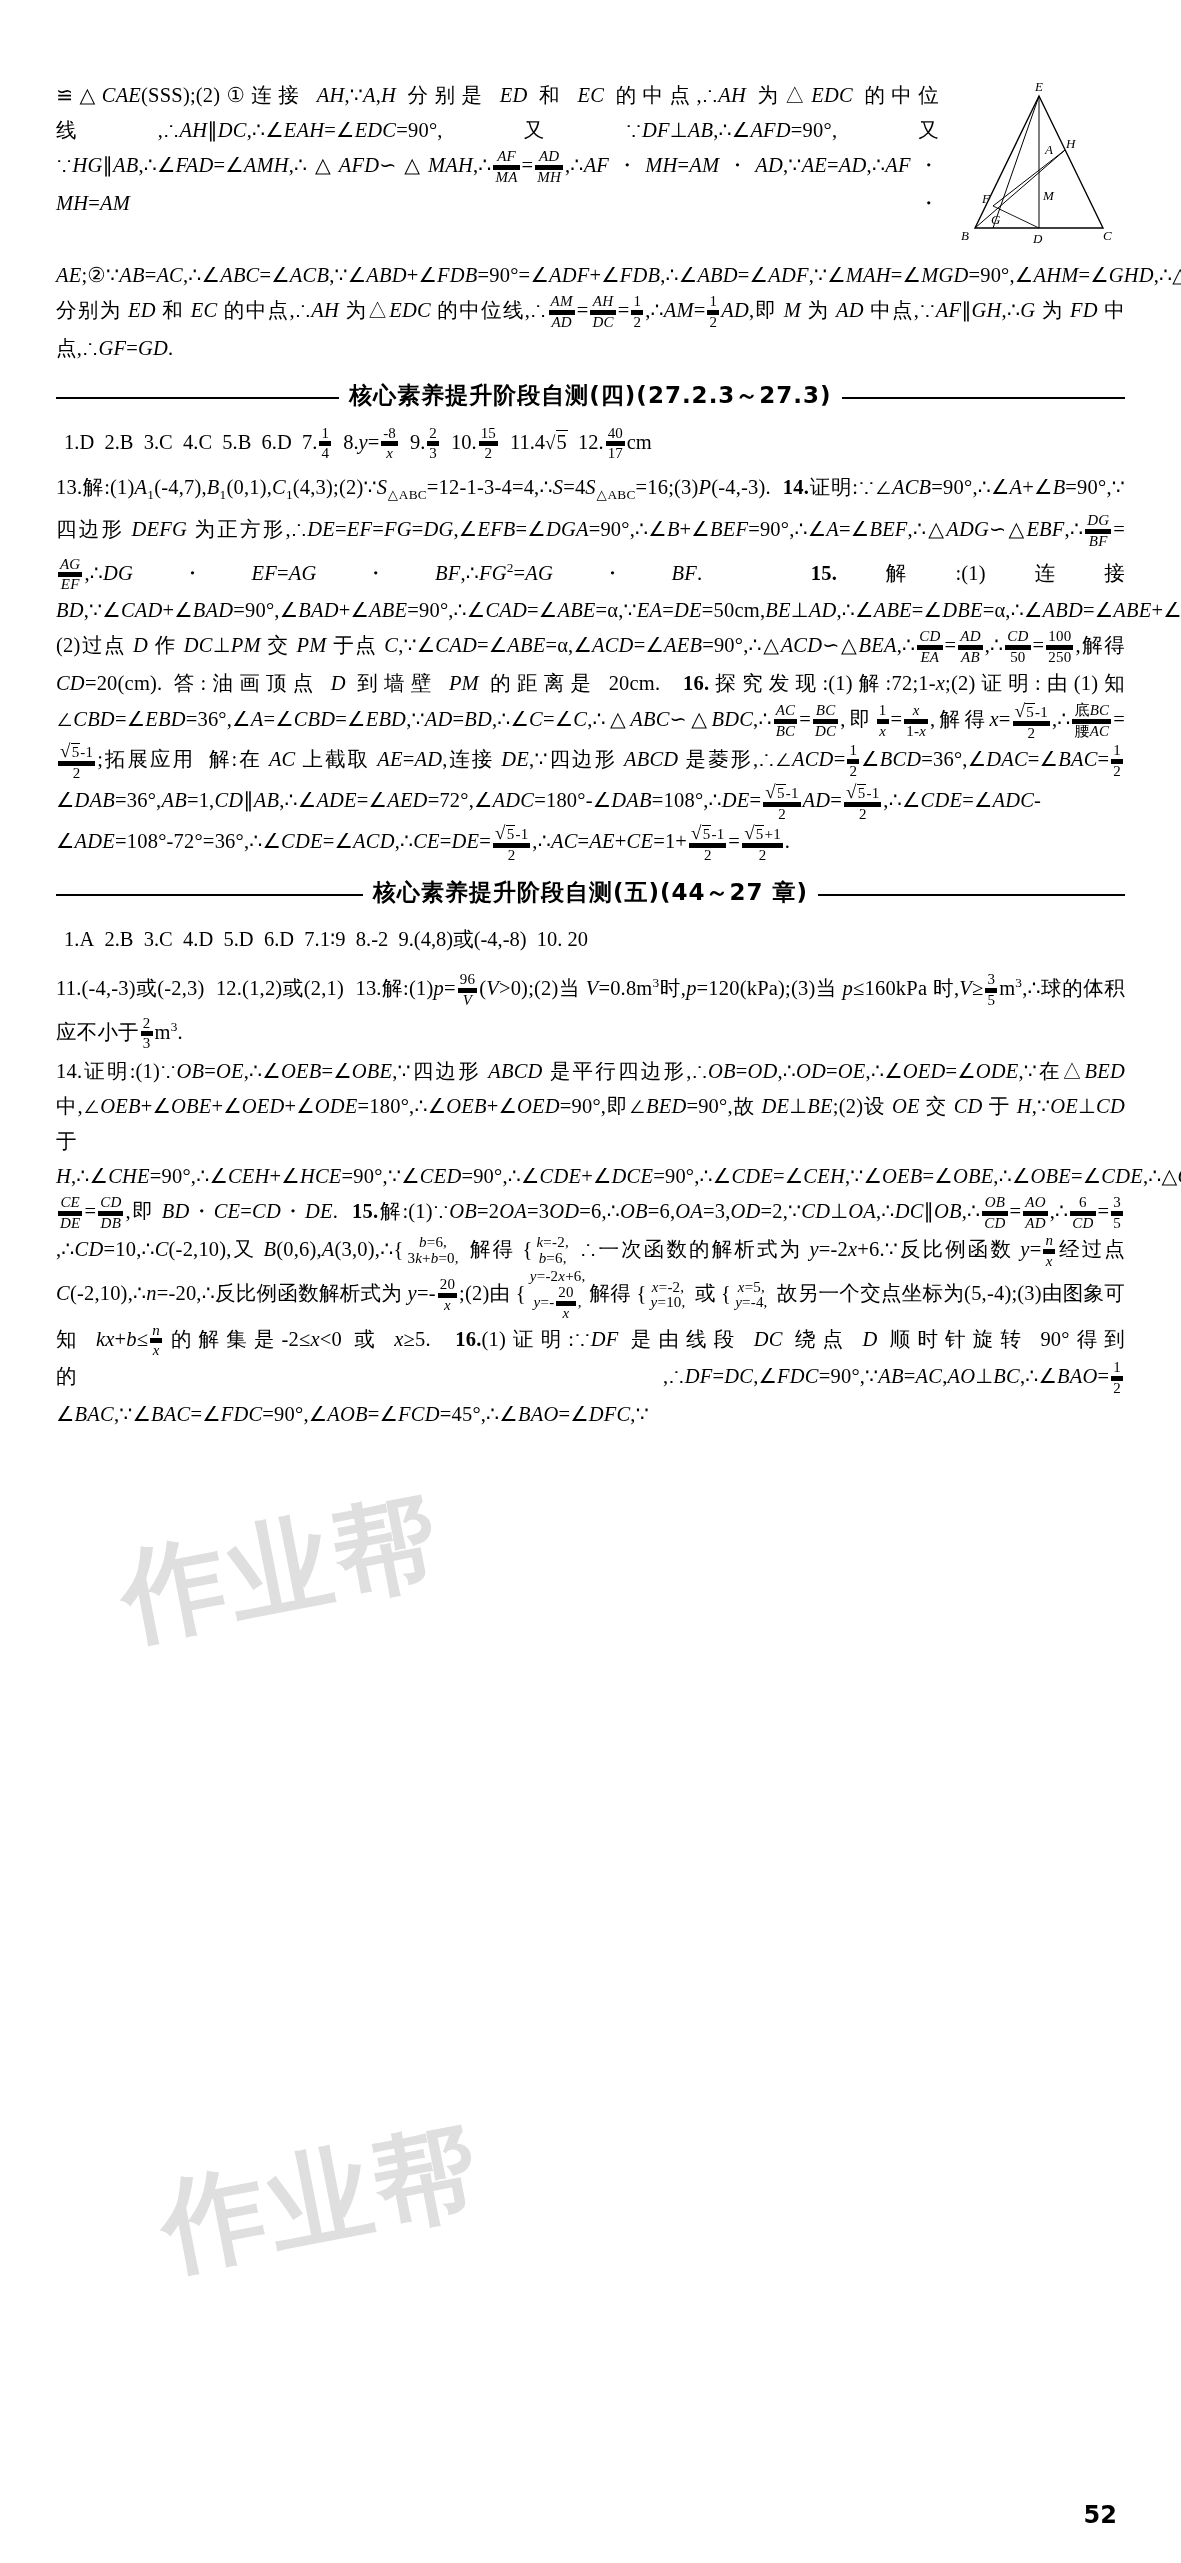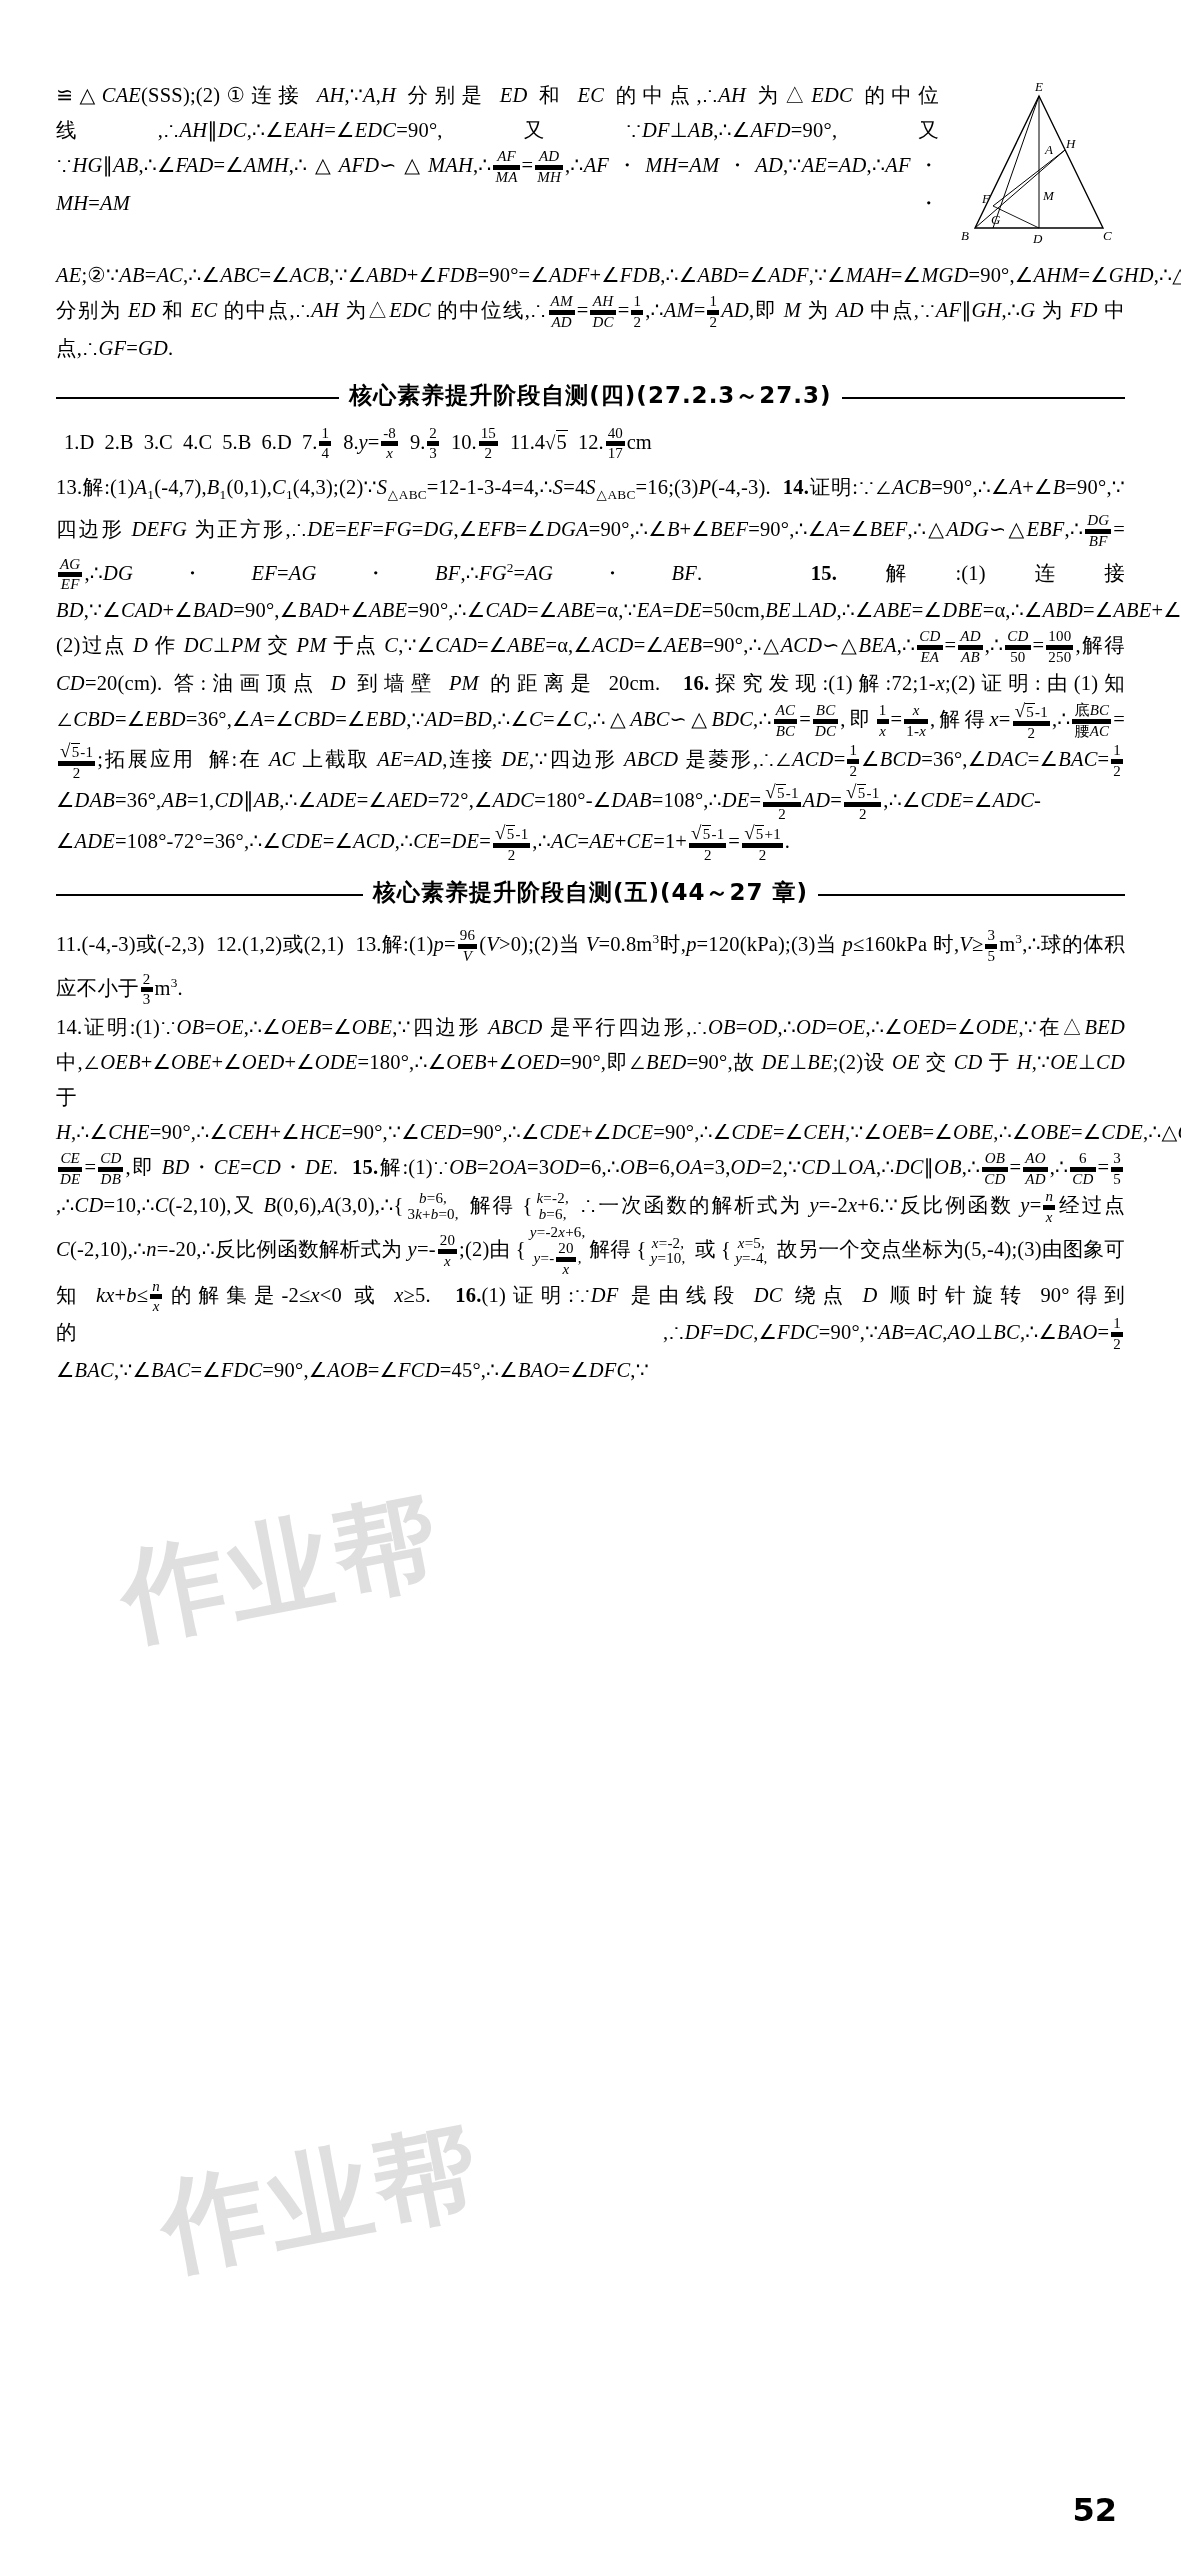--- a/index.html
+++ b/index.html
@@ -73,21 +73,21 @@
     width:172px;
     height:176px;
     margin:0 0 4px 14px;
     position:relative;
   }
   .pagenum{
     position:absolute;
     right:64px;
     bottom:34px;
     font-family:"DejaVu Sans", sans-serif;
-    font-size:32px;
+    font-size:24px;
     font-weight:bold;
   }
   .watermark{
     position:absolute;
     left:0; top:0; width:100%; height:100%;
     pointer-events:none;
     overflow:hidden;
     z-index:5;
   }
   .wm-text{
@@ -144,20 +144,23 @@
 
   <p class="para">
     13.解:(1)<span class="ital">A</span><sub>1</sub>(-4,7),<span class="ital">B</span><sub>1</sub>(0,1),<span class="ital">C</span><sub>1</sub>(4,3);(2)∵<span class="ital">S</span><sub>△ABC</sub>=12-1-3-4=4,∴<span class="ital">S</span>=4<span class="ital">S</span><sub>△ABC</sub>=16;(3)<span class="ital">P</span>(-4,-3). &nbsp;<b>14.</b>证明:∵∠<span class="ital">ACB</span>=90°,∴∠<span class="ital">A</span>+∠<span class="ital">B</span>=90°,∵四边形 <span class="ital">DEFG</span> 为正方形,∴<span class="ital">DE</span>=<span class="ital">EF</span>=<span class="ital">FG</span>=<span class="ital">DG</span>,∠<span class="ital">EFB</span>=∠<span class="ital">DGA</span>=90°,∴∠<span class="ital">B</span>+∠<span class="ital">BEF</span>=90°,∴∠<span class="ital">A</span>=∠<span class="ital">BEF</span>,∴△<span class="ital">ADG</span>∽△<span class="ital">EBF</span>,∴<span class="frac"><span class="num ital">DG</span><span class="den ital">BF</span></span>=<span class="frac"><span class="num ital">AG</span><span class="den ital">EF</span></span>,∴<span class="ital">DG</span>・<span class="ital">EF</span>=<span class="ital">AG</span>・<span class="ital">BF</span>,∴<span class="ital">FG</span><sup>2</sup>=<span class="ital">AG</span>・<span class="ital">BF</span>. &nbsp;<b>15.</b>解:(1)连接 <span class="ital">BD</span>,∵∠<span class="ital">CAD</span>+∠<span class="ital">BAD</span>=90°,∠<span class="ital">BAD</span>+∠<span class="ital">ABE</span>=90°,∴∠<span class="ital">CAD</span>=∠<span class="ital">ABE</span>=α,∵<span class="ital">EA</span>=<span class="ital">DE</span>=50cm,<span class="ital">BE</span>⊥<span class="ital">AD</span>,∴∠<span class="ital">ABE</span>=∠<span class="ital">DBE</span>=α,∴∠<span class="ital">ABD</span>=∠<span class="ital">ABE</span>+∠=2α;(2)过点 <span class="ital">D</span> 作 <span class="ital">DC</span>⊥<span class="ital">PM</span> 交 <span class="ital">PM</span> 于点 <span class="ital">C</span>,∵∠<span class="ital">CAD</span>=∠<span class="ital">ABE</span>=α,∠<span class="ital">ACD</span>=∠<span class="ital">AEB</span>=90°,∴△<span class="ital">ACD</span>∽△<span class="ital">BEA</span>,∴<span class="frac"><span class="num ital">CD</span><span class="den ital">EA</span></span>=<span class="frac"><span class="num ital">AD</span><span class="den ital">AB</span></span>,∴<span class="frac"><span class="num ital">CD</span><span class="den">50</span></span>=<span class="frac"><span class="num">100</span><span class="den">250</span></span>,解得 <span class="ital">CD</span>=20(cm). 答:油画顶点 <span class="ital">D</span> 到墙壁 <span class="ital">PM</span> 的距离是 20cm. &nbsp;<b>16.</b>探究发现:(1)解:72;1-<span class="ital">x</span>;(2)证明:由(1)知∠<span class="ital">CBD</span>=∠<span class="ital">EBD</span>=36°,∠<span class="ital">A</span>=∠<span class="ital">CBD</span>=∠<span class="ital">EBD</span>,∵<span class="ital">AD</span>=<span class="ital">BD</span>,∴∠<span class="ital">C</span>=∠<span class="ital">C</span>,∴△<span class="ital">ABC</span>∽△<span class="ital">BDC</span>,∴<span class="frac"><span class="num ital">AC</span><span class="den ital">BC</span></span>=<span class="frac"><span class="num ital">BC</span><span class="den ital">DC</span></span>,即<span class="frac"><span class="num">1</span><span class="den ital">x</span></span>=<span class="frac"><span class="num ital">x</span><span class="den">1-<span class="ital">x</span></span></span>,解得<span class="ital">x</span>=<span class="frac"><span class="num"><span class="sq"><span class="rad">√</span><span class="body">5</span></span>-1</span><span class="den">2</span></span>,∴<span class="frac"><span class="num">底<span class="ital">BC</span></span><span class="den">腰<span class="ital">AC</span></span></span>=<span class="frac"><span class="num"><span class="sq"><span class="rad">√</span><span class="body">5</span></span>-1</span><span class="den">2</span></span>;拓展应用&nbsp;&nbsp;解:在 <span class="ital">AC</span> 上截取 <span class="ital">AE</span>=<span class="ital">AD</span>,连接 <span class="ital">DE</span>,∵四边形 <span class="ital">ABCD</span> 是菱形,∴∠<span class="ital">ACD</span>=<span class="frac"><span class="num">1</span><span class="den">2</span></span>∠<span class="ital">BCD</span>=36°,∠<span class="ital">DAC</span>=∠<span class="ital">BAC</span>=<span class="frac"><span class="num">1</span><span class="den">2</span></span>∠<span class="ital">DAB</span>=36°,<span class="ital">AB</span>=1,<span class="ital">CD</span>∥<span class="ital">AB</span>,∴∠<span class="ital">ADE</span>=∠<span class="ital">AED</span>=72°,∠<span class="ital">ADC</span>=180°-∠<span class="ital">DAB</span>=108°,∴<span class="ital">DE</span>=<span class="frac"><span class="num"><span class="sq"><span class="rad">√</span><span class="body">5</span></span>-1</span><span class="den">2</span></span><span class="ital">AD</span>=<span class="frac"><span class="num"><span class="sq"><span class="rad">√</span><span class="body">5</span></span>-1</span><span class="den">2</span></span>,∴∠<span class="ital">CDE</span>=∠<span class="ital">ADC</span>-∠<span class="ital">ADE</span>=108°-72°=36°,∴∠<span class="ital">CDE</span>=∠<span class="ital">ACD</span>,∴<span class="ital">CE</span>=<span class="ital">DE</span>=<span class="frac"><span class="num"><span class="sq"><span class="rad">√</span><span class="body">5</span></span>-1</span><span class="den">2</span></span>,∴<span class="ital">AC</span>=<span class="ital">AE</span>+<span class="ital">CE</span>=1+<span class="frac"><span class="num"><span class="sq"><span class="rad">√</span><span class="body">5</span></span>-1</span><span class="den">2</span></span>=<span class="frac"><span class="num"><span class="sq"><span class="rad">√</span><span class="body">5</span></span>+1</span><span class="den">2</span></span>.
   </p>
 
   <div class="banner">
     <div class="line"></div>
     <span class="txt">核心素养提升阶段自测(五)(44～27 章)</span>
   </div>
 
+  <p class="ansrow">
+    1.A&nbsp;&nbsp;2.B&nbsp;&nbsp;3.C&nbsp;&nbsp;4.D&nbsp;&nbsp;5.D&nbsp;&nbsp;6.D&nbsp;&nbsp;7.1∶9&nbsp;&nbsp;8.-2&nbsp;&nbsp;9.(4,8)或(-4,-8)&nbsp;&nbsp;10. 20
+  </p>
 
   <p class="para">
     11.(-4,-3)或(-2,3)&nbsp;&nbsp;12.(1,2)或(2,1)&nbsp;&nbsp;13.解:(1)<span class="ital">p</span>=<span class="frac"><span class="num">96</span><span class="den ital">V</span></span>(<span class="ital">V</span>&gt;0);(2)当 <span class="ital">V</span>=0.8m<sup>3</sup>时,<span class="ital">p</span>=120(kPa);(3)当 <span class="ital">p</span>≤160kPa 时,<span class="ital">V</span>≥<span class="frac"><span class="num">3</span><span class="den">5</span></span>m<sup>3</sup>,∴球的体积应不小于<span class="frac"><span class="num">2</span><span class="den">3</span></span>m<sup>3</sup>.
   </p>
 
   <p class="para">
     14.证明:(1)∵<span class="ital">OB</span>=<span class="ital">OE</span>,∴∠<span class="ital">OEB</span>=∠<span class="ital">OBE</span>,∵四边形 <span class="ital">ABCD</span> 是平行四边形,∴<span class="ital">OB</span>=<span class="ital">OD</span>,∴<span class="ital">OD</span>=<span class="ital">OE</span>,∴∠<span class="ital">OED</span>=∠<span class="ital">ODE</span>,∵在△<span class="ital">BED</span> 中,∠<span class="ital">OEB</span>+∠<span class="ital">OBE</span>+∠<span class="ital">OED</span>+∠<span class="ital">ODE</span>=180°,∴∠<span class="ital">OEB</span>+∠<span class="ital">OED</span>=90°,即∠<span class="ital">BED</span>=90°,故 <span class="ital">DE</span>⊥<span class="ital">BE</span>;(2)设 <span class="ital">OE</span> 交 <span class="ital">CD</span> 于 <span class="ital">H</span>,∵<span class="ital">OE</span>⊥<span class="ital">CD</span> 于 <span class="ital">H</span>,∴∠<span class="ital">CHE</span>=90°,∴∠<span class="ital">CEH</span>+∠<span class="ital">HCE</span>=90°,∵∠<span class="ital">CED</span>=90°,∴∠<span class="ital">CDE</span>+∠<span class="ital">DCE</span>=90°,∴∠<span class="ital">CDE</span>=∠<span class="ital">CEH</span>,∵∠<span class="ital">OEB</span>=∠<span class="ital">OBE</span>,∴∠<span class="ital">OBE</span>=∠<span class="ital">CDE</span>,∴△<span class="ital">CED</span>∽△,∴<span class="frac"><span class="num ital">CE</span><span class="den ital">DE</span></span>=<span class="frac"><span class="num ital">CD</span><span class="den ital">DB</span></span>,即 <span class="ital">BD</span>・<span class="ital">CE</span>=<span class="ital">CD</span>・<span class="ital">DE</span>. &nbsp;<b>15.</b>解:(1)∵<span class="ital">OB</span>=2<span class="ital">OA</span>=3<span class="ital">OD</span>=6,∴<span class="ital">OB</span>=6,<span class="ital">OA</span>=3,<span class="ital">OD</span>=2,∵<span class="ital">CD</span>⊥<span class="ital">OA</span>,∴<span class="ital">DC</span>∥<span class="ital">OB</span>,∴<span class="frac"><span class="num ital">OB</span><span class="den ital">CD</span></span>=<span class="frac"><span class="num ital">AO</span><span class="den ital">AD</span></span>,∴<span class="frac"><span class="num">6</span><span class="den ital">CD</span></span>=<span class="frac"><span class="num">3</span><span class="den">5</span></span>,∴<span class="ital">CD</span>=10,∴<span class="ital">C</span>(-2,10),又 <span class="ital">B</span>(0,6),<span class="ital">A</span>(3,0),∴{<span class="frac"><span class="num"><span class="ital">b</span>=6,</span><span class="den" style="border:none">3<span class="ital">k</span>+<span class="ital">b</span>=0,</span></span> 解得 {<span class="frac"><span class="num"><span class="ital">k</span>=-2,</span><span class="den" style="border:none"><span class="ital">b</span>=6,</span></span> ∴一次函数的解析式为 <span class="ital">y</span>=-2<span class="ital">x</span>+6.∵反比例函数 <span class="ital">y</span>=<span class="frac"><span class="num ital">n</span><span class="den ital">x</span></span>经过点 <span class="ital">C</span>(-2,10),∴<span class="ital">n</span>=-20,∴反比例函数解析式为 <span class="ital">y</span>=-<span class="frac"><span class="num">20</span><span class="den ital">x</span></span>;(2)由 {<span class="frac"><span class="num"><span class="ital">y</span>=-2<span class="ital">x</span>+6,</span><span class="den" style="border:none"><span class="ital">y</span>=-<span class="frac"><span class="num">20</span><span class="den ital">x</span></span>,</span></span>解得 {<span class="frac"><span class="num"><span class="ital">x</span>=-2,</span><span class="den" style="border:none"><span class="ital">y</span>=10,</span></span> 或 {<span class="frac"><span class="num"><span class="ital">x</span>=5,</span><span class="den" style="border:none"><span class="ital">y</span>=-4,</span></span> 故另一个交点坐标为(5,-4);(3)由图象可知 <span class="ital">kx</span>+<span class="ital">b</span>≤<span class="frac"><span class="num ital">n</span><span class="den ital">x</span></span>的解集是-2≤<span class="ital">x</span>&lt;0 或 <span class="ital">x</span>≥5. &nbsp;<b>16.</b>(1)证明:∵<span class="ital">DF</span> 是由线段 <span class="ital">DC</span> 绕点 <span class="ital">D</span> 顺时针旋转 90°得到的,∴<span class="ital">DF</span>=<span class="ital">DC</span>,∠<span class="ital">FDC</span>=90°,∵<span class="ital">AB</span>=<span class="ital">AC</span>,<span class="ital">AO</span>⊥<span class="ital">BC</span>,∴∠<span class="ital">BAO</span>=<span class="frac"><span class="num">1</span><span class="den">2</span></span>∠<span class="ital">BAC</span>,∵∠<span class="ital">BAC</span>=∠<span class="ital">FDC</span>=90°,∠<span class="ital">AOB</span>=∠<span class="ital">FCD</span>=45°,∴∠<span class="ital">BAO</span>=∠<span class="ital">DFC</span>,∵
   </p>
 
   <div class="pagenum">52</div>

